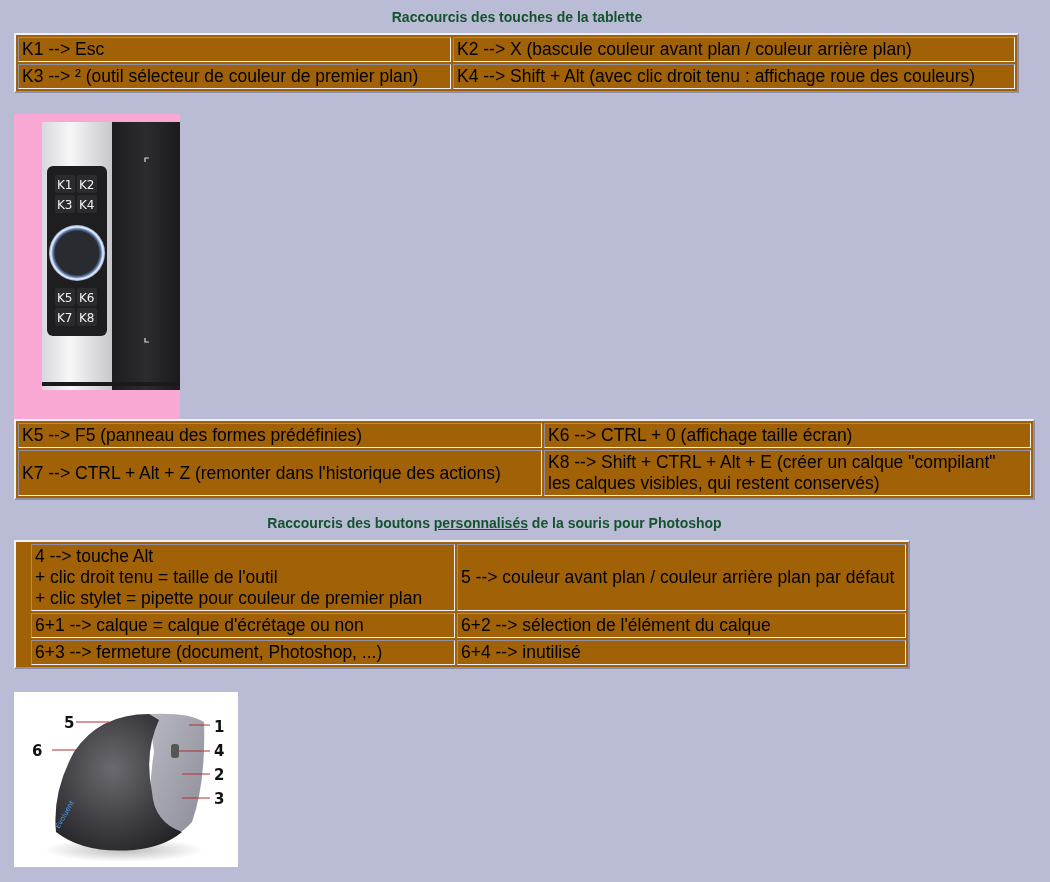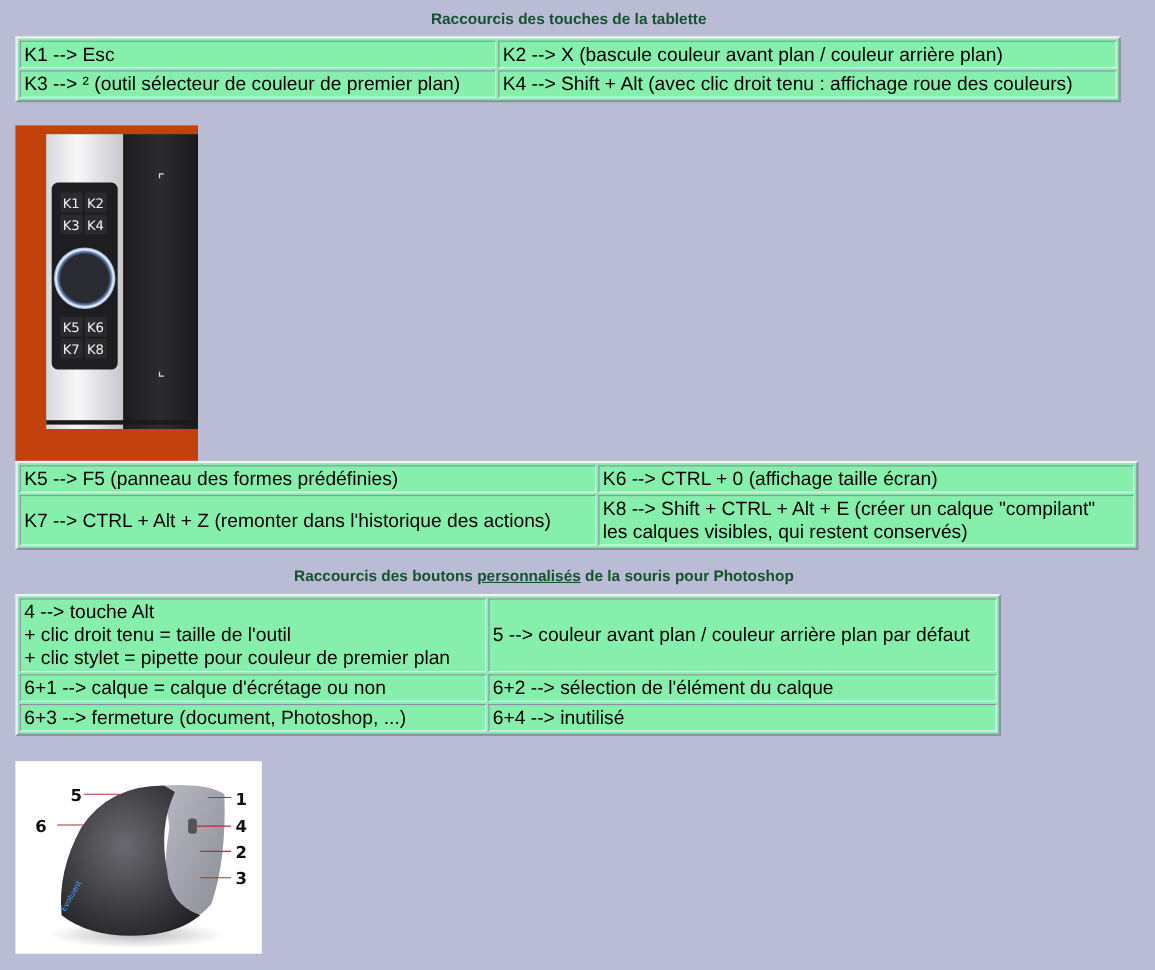--- a/index.html
+++ b/index.html
@@ -14,21 +14,21 @@
     position:absolute; left:0; width:1034px; text-align:center;
     font-weight:bold; font-size:14px; color:#14532d;
   }
   .title u { text-decoration:underline; }
   table.grid {
     position:absolute;
     border-collapse:separate;
     border-spacing:2px;
     border:2px solid;
     border-color:#f0f0f6 #8e8ea6 #8e8ea6 #f0f0f6;
-    background:#86efac;
+    background:#a16207;
   }
   table.grid td {
     border:1px solid;
     border-color:#8e8ea6 #f0f0f6 #f0f0f6 #8e8ea6;
     font-size:17.5px;
     line-height:21px;
     padding:1px 3px;
     white-space:nowrap;
     vertical-align:middle;
   }
@@ -45,21 +45,21 @@
     <td style="width:425px;">K1 --&gt; Esc</td>
     <td>K2 --&gt; X (bascule couleur avant plan / couleur arrière plan)</td>
   </tr>
   <tr>
     <td>K3 --&gt; ² (outil sélecteur de couleur de premier plan)</td>
     <td>K4 --&gt; Shift + Alt (avec clic droit tenu : affichage roue des couleurs)</td>
   </tr>
 </tbody>
   </table>
 
-<div class="imgbox" style="left:14px; top:114px; width:166px; height:312px; background:#c2410c;">
+<div class="imgbox" style="left:14px; top:114px; width:166px; height:312px; background:#f9a8d4;">
   <svg width="166" height="280" viewBox="0 0 166 280">
     <defs>
       <linearGradient id="bodyg" x1="0" x2="1" y1="0" y2="0">
         <stop offset="0" stop-color="#1d1d1f"></stop>
         <stop offset="0.5" stop-color="#2c2c2e"></stop>
         <stop offset="1" stop-color="#1a1a1c"></stop>
       </linearGradient>
       <linearGradient id="silver" x1="0" x2="1" y1="0" y2="0">
         <stop offset="0" stop-color="#d8d8dc"></stop>
         <stop offset="0.4" stop-color="#f7f7f8"></stop>
@@ -114,21 +114,21 @@
       <div>les calques visibles, qui restent conservés)</div>
     </td>
   </tr>
 </tbody>
   </table>
 
 <div class="title" style="top:515px; width:925px;padding-left:32px;">
   <span>Raccourcis des boutons </span><u>personnalisés</u><span> de la souris pour Photoshop</span>
 </div>
 
-<table class="grid" style="left:14px; top:540px; width:896px;">
+<table class="grid" style="left:14px; top:540px; width:896px;padding-left:13px;">
   <tbody>
       <tr>
     <td style="width:416px;">
       <div>4 --&gt; touche Alt</div>
       <div>+ clic droit tenu = taille de l'outil</div>
       <div>+ clic stylet = pipette pour couleur de premier plan</div>
     </td>
     <td>5 --&gt; couleur avant plan / couleur arrière plan par défaut</td>
   </tr>
   <tr>

